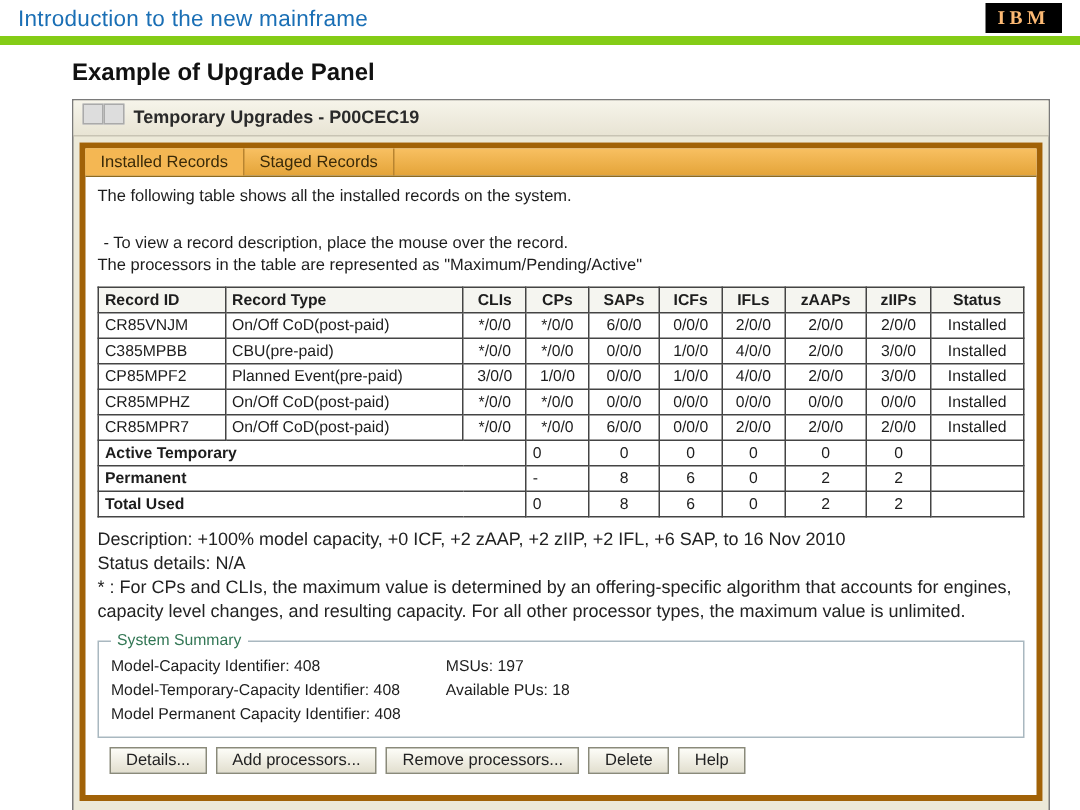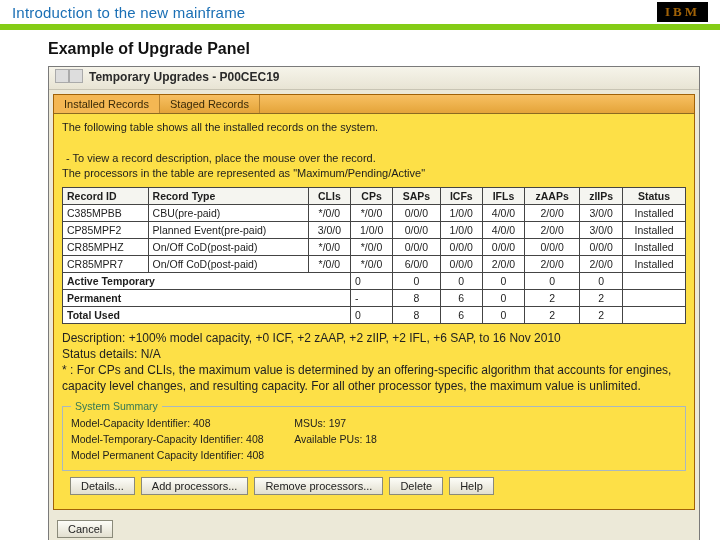--- a/index.html
+++ b/index.html
@@ -13,42 +13,42 @@
   }
   .topbar {
     display: flex;
     align-items: center;
     height: 30px;
     border-bottom: 6px solid #84cc16;
     padding: 0 12px;
     background: #fff;
   }
   .topbar-title { color: #1a6fb5; font-size: 15px; font-weight: 400; letter-spacing: .2px; }
-  .topbar-logo { margin-left: auto; font-family: Georgia, serif; letter-spacing: 3px; color:#a16207; background:#000; padding:2px 8px; font-size:13px; font-weight:700; }
+  .topbar-logo { margin-left: auto; font-family: Georgia, serif; letter-spacing: 3px; color:#fdba74; background:#000; padding:2px 8px; font-size:13px; font-weight:700; }
   .page-title { font-weight: 700; font-size: 16px; color:#111; padding: 10px 0 8px 48px; }
 
   .window {
     border: 1px solid #7a7a7a;
     background: #ece9d8;
     margin: 0 20px 0 48px;
     font-size: 11px;
   }
   .win-title {
     display:flex; align-items:center; gap:6px;
     padding: 2px 6px 4px 6px;
     border-bottom: 1px solid #c8c4b4;
     background: linear-gradient(#f6f4ea,#e8e4d4);
   }
   .win-title .icons span{ display:inline-block; width:14px; height:14px; background:#ddd; border:1px solid #aaa; }
   .win-title-text { font-weight:700; color:#2a2a2a; font-size:12px; }
 
   .panel {
     margin: 4px;
-    border: 1px solid #a16207;
-    background: #fde047;
+    border: 4px solid #a16207;
+    background: #ffffff;
     padding: 0;
   }
   .tabs {
     display:flex;
     background: linear-gradient(#f8c062,#e4a439);
     border-bottom: 1px solid #8c6a21;
     font-size:11px;
   }
   .tab {
     padding: 3px 10px;
@@ -135,20 +135,32 @@
             <th>CPs</th>
             <th>SAPs</th>
             <th>ICFs</th>
             <th>IFLs</th>
             <th>zAAPs</th>
             <th>zIIPs</th>
             <th>Status</th>
           </tr>
         </thead>
         <tbody id="rows-body">
+            <tr>
+              <td>CR85VNJM</td>
+              <td>On/Off CoD(post-paid)</td>
+              <td>*/0/0</td>
+              <td>*/0/0</td>
+              <td>6/0/0</td>
+              <td>0/0/0</td>
+              <td>2/0/0</td>
+              <td>2/0/0</td>
+              <td>2/0/0</td>
+              <td>Installed</td>
+            </tr>
             <tr class="sep-top">
               <td>C385MPBB</td>
               <td>CBU(pre-paid)</td>
               <td>*/0/0</td>
               <td>*/0/0</td>
               <td>0/0/0</td>
               <td>1/0/0</td>
               <td>4/0/0</td>
               <td>2/0/0</td>
               <td>3/0/0</td>

